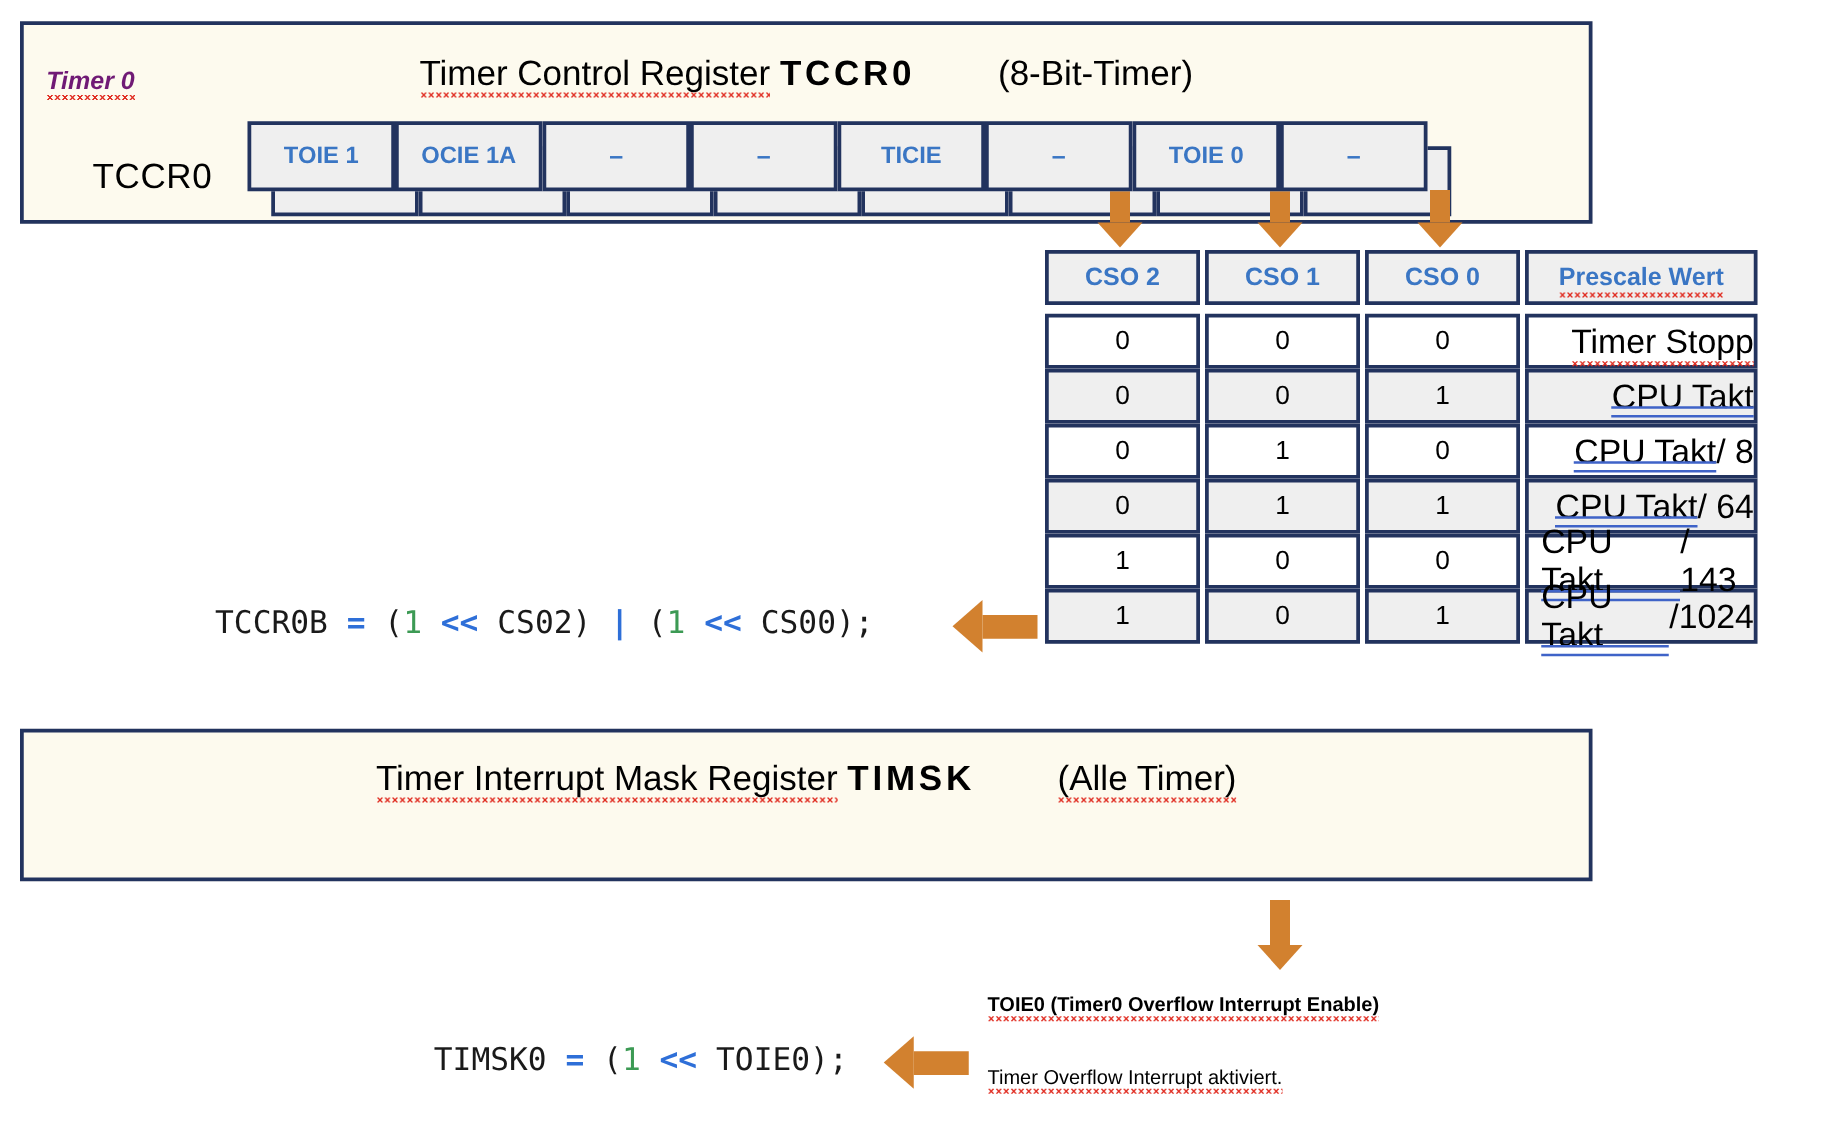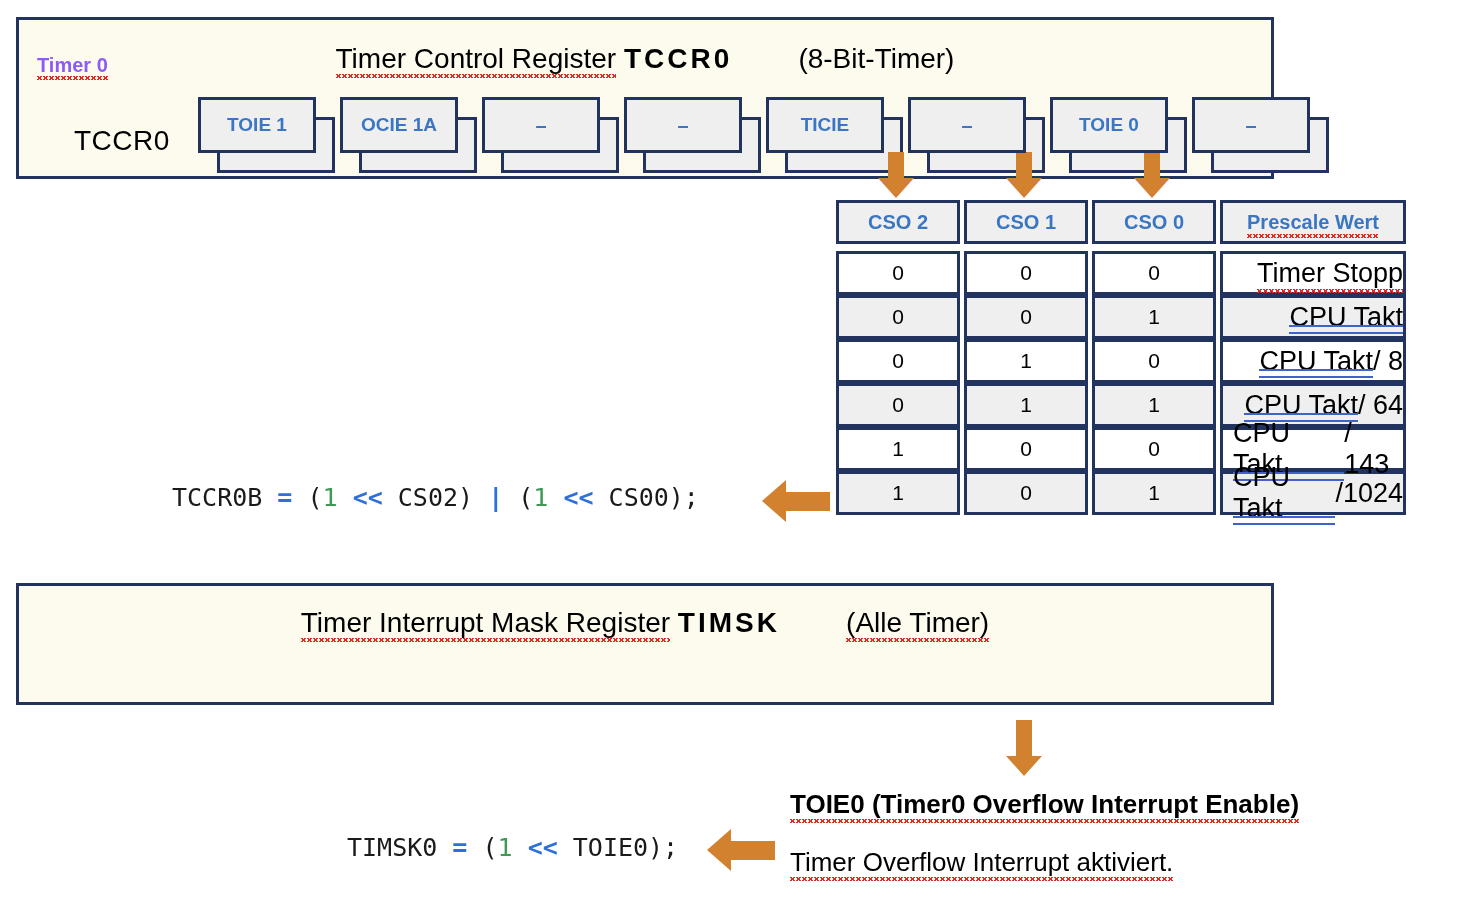--- a/index.html
+++ b/index.html
@@ -31,28 +31,28 @@
     background-image:
       linear-gradient(45deg, transparent 40%, #E02B20 40%, #E02B20 60%, transparent 60%),
       linear-gradient(-45deg, transparent 40%, #E02B20 40%, #E02B20 60%, transparent 60%);
     background-size:6px 4px; background-repeat:repeat-x;
   }
   .reg-mono{ font-weight:bold; letter-spacing:3px; }
   .paren{ font-weight:normal;margin-left:35px; }
 
   .timer-tag{
     position:absolute; left:18px; top:34px;
-    font-size:20px; font-weight:bold; color:#8b5cf6;
+    font-size:20px; font-weight:bold; color:#701a75;font-style:italic;
   }
   .reg-label{
     position:absolute; left:55px; top:105px;
     font-size:28px; color:#000; letter-spacing:.5px;
   }
 
-  .bitrow{ position:absolute; left:198px; top:97px; display:flex; gap:24px; }
+  .bitrow{ position:absolute; left:198px; top:97px; display:flex; gap:0; }
   .bitbox{
     width:118px; height:56px; box-sizing:border-box;
     background:#EFEFEF; border:3px solid #22335E;
     display:flex; align-items:center; justify-content:center;
     color:#3A76C4; font-size:19px; font-weight:bold;
   }
   .bitbox.dash{ font-size:20px; }
 
   
   .arrow-down{ position:absolute; width:36px; }
@@ -112,21 +112,21 @@
     position:absolute;
     font-family:"DejaVu Sans Mono", monospace;
     font-size:25px; color:#1A1A1A; white-space:nowrap;
   }
   .op{ color:#2E6FD8; font-weight:bold; }
   .num{ color:#3C9A54; }
 
   
   #toie-note{
     position:absolute; left:790px; top:790px; width:520px;
-    font-size:26px; line-height:29px; color:#000;
+    font-size:16px; line-height:29px; color:#000;
   }
   #toie-note .hl{ font-weight:bold; display:block; }
 </style>
 </head>
 <body>
 
 <div class="panel" id="panel-tccr0">
 
   <div class="timer-tag">
     <span class="sp-red">Timer 0</span>

